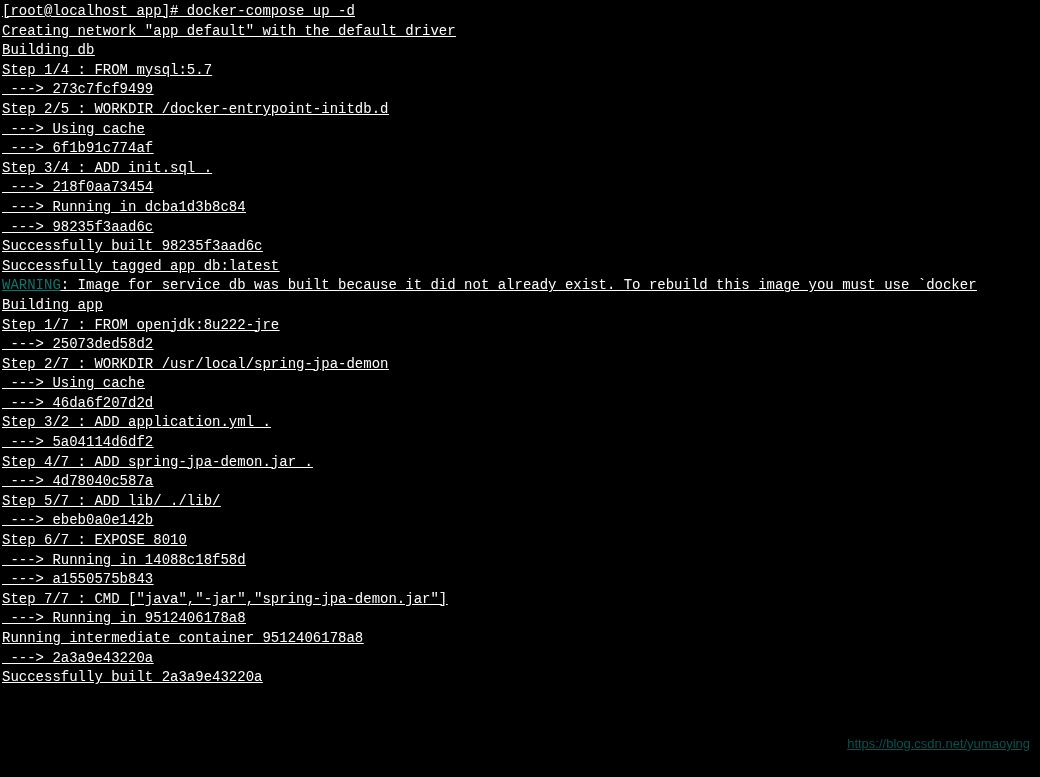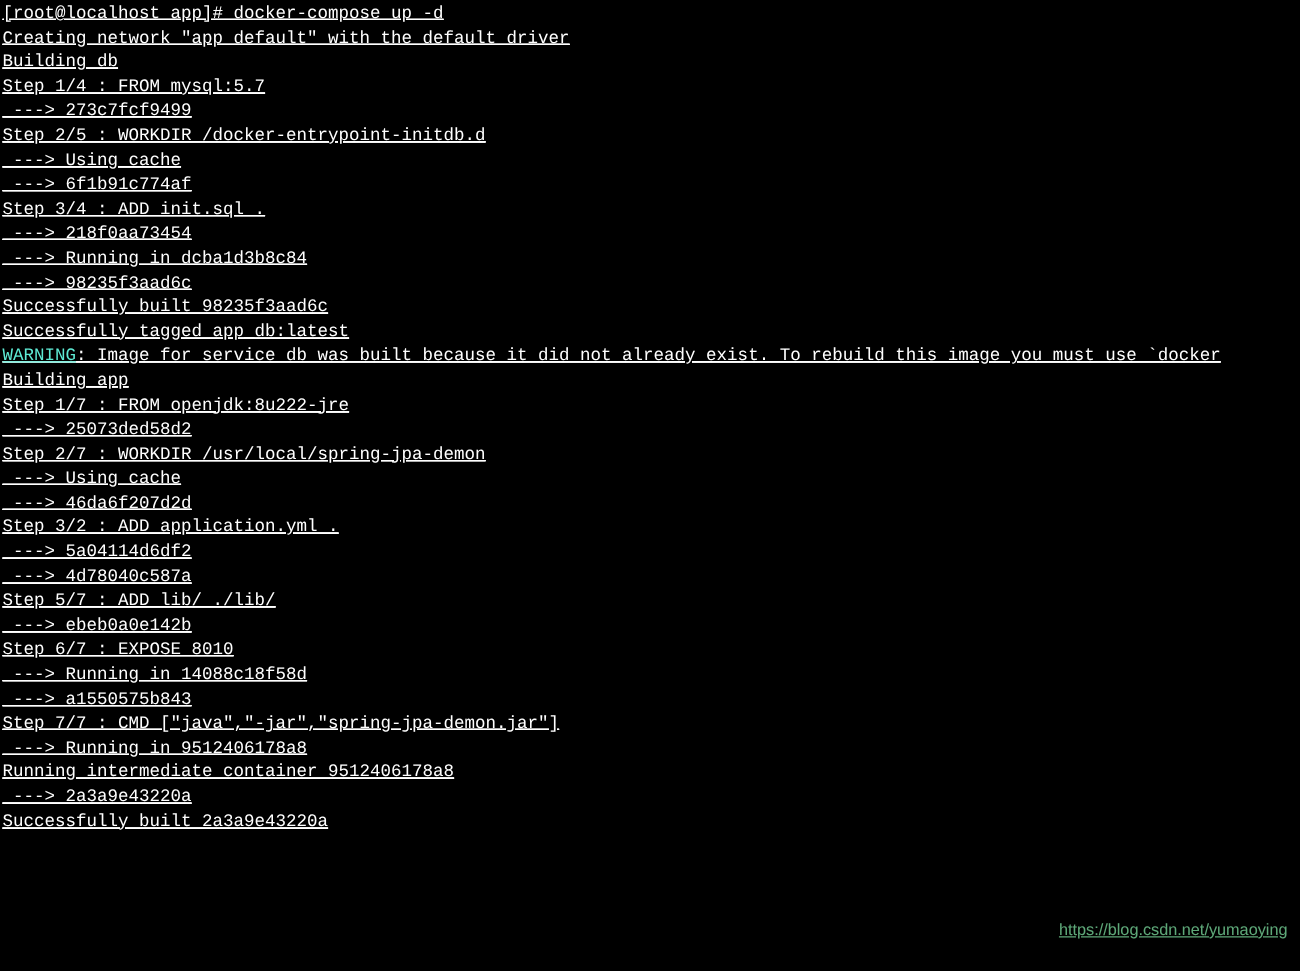--- a/index.html
+++ b/index.html
@@ -17,27 +17,27 @@
       padding: 2px;
       width: 1040px;
       height: 777px;
       overflow: hidden;
       position: relative;
     }
     .terminal-line {
       white-space: pre;
     }
     .warning {
-      color: #5eead4;
+      color: #0f766e;
     }
     .watermark {
       position: absolute;
       bottom: 24px;
       right: 10px;
-      color: #86efac;
+      color: #0f766e;
       font-size: 13px;
       font-family: Arial, sans-serif;
       opacity: 0.7;
     }
   </style>
 </head>
 <body>
 
 <div>
   <div class="terminal-line">[root@localhost app]# docker-compose up -d</div>
@@ -60,20 +60,21 @@
   <div class="terminal-line"><span class="warning">WARNING</span><span>: Image for service db was built because it did not already exist. To rebuild this image you must use `docker</span></div>
   <div>
     <div class="terminal-line">Building app</div>
     <div class="terminal-line">Step 1/7 : FROM openjdk:8u222-jre</div>
     <div class="terminal-line"> ---&gt; 25073ded58d2</div>
     <div class="terminal-line">Step 2/7 : WORKDIR /usr/local/spring-jpa-demon</div>
     <div class="terminal-line"> ---&gt; Using cache</div>
     <div class="terminal-line"> ---&gt; 46da6f207d2d</div>
     <div class="terminal-line">Step 3/2 : ADD application.yml .</div>
     <div class="terminal-line"> ---&gt; 5a04114d6df2</div>
+    <div class="terminal-line">Step 4/7 : ADD spring-jpa-demon.jar .</div>
     <div class="terminal-line"> ---&gt; 4d78040c587a</div>
     <div class="terminal-line">Step 5/7 : ADD lib/ ./lib/</div>
     <div class="terminal-line"> ---&gt; ebeb0a0e142b</div>
     <div class="terminal-line">Step 6/7 : EXPOSE 8010</div>
     <div class="terminal-line"> ---&gt; Running in 14088c18f58d</div>
     <div class="terminal-line"> ---&gt; a1550575b843</div>
     <div class="terminal-line">Step 7/7 : CMD ["java","-jar","spring-jpa-demon.jar"]</div>
     <div class="terminal-line"> ---&gt; Running in 9512406178a8</div>
     <div class="terminal-line">Running intermediate container 9512406178a8</div>
     <div class="terminal-line"> ---&gt; 2a3a9e43220a</div>

